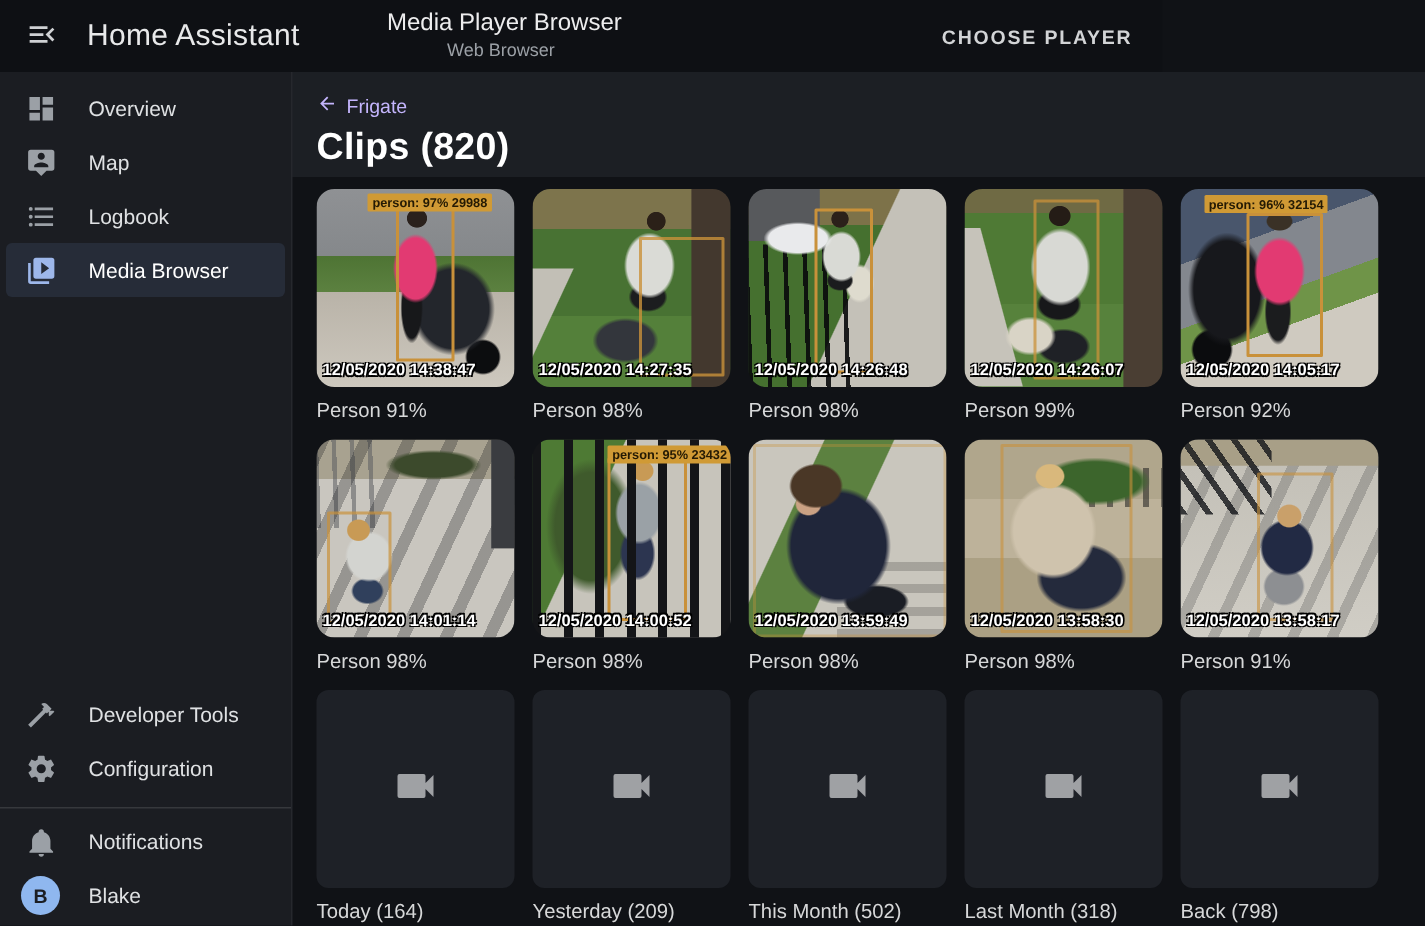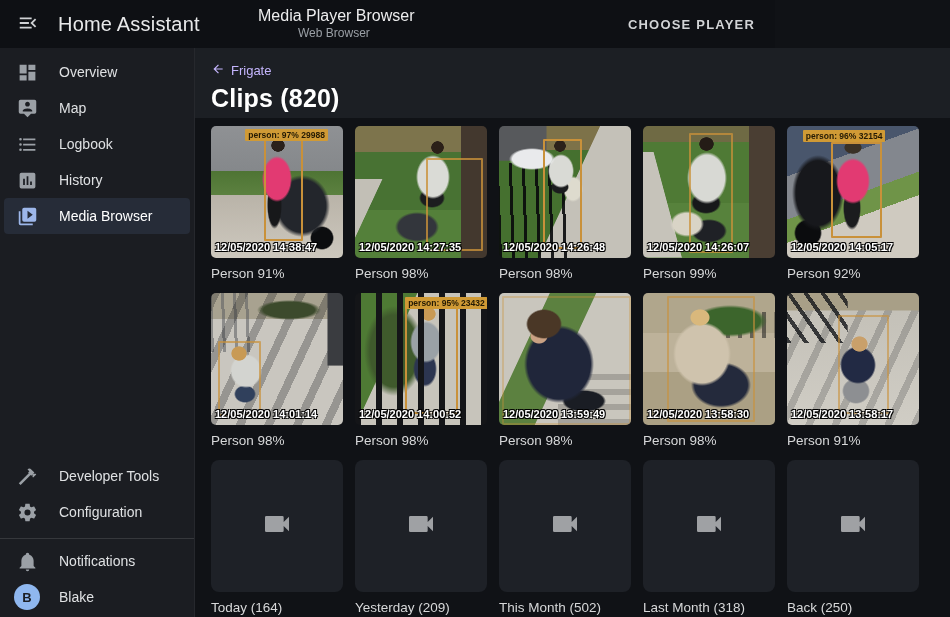--- a/index.html
+++ b/index.html
@@ -37,21 +37,21 @@
   
   .band{position:absolute;left:194px;top:48px;width:756px;height:70px;background:#1c1f24;}
   .crumb{display:flex;align-items:center;gap:6px;color:#c4b5fd;font-size:13px;
     padding:14px 0 0 17px;cursor:pointer;background:none;border:none;font-family:"Liberation Sans",sans-serif;}
   .crumb svg{width:14px;height:14px;}
   .page-title{color:#fff;font-size:25px;font-weight:700;padding:5px 0 0 17px;letter-spacing:.2px;}
   
   .grid{position:absolute;left:211px;top:126px;width:708px;display:grid;
     grid-template-columns:repeat(5,132px);column-gap:12px;row-gap:11px;}
   .card{width:132px;cursor:pointer;}
-  .thumb{position:relative;width:132px;height:132px;border-radius:5px;overflow:hidden;background:#24262b;}
+  .thumb{position:relative;width:132px;height:132px;border-radius:12px;overflow:hidden;background:#24262b;}
   .caption{margin-top:7px;color:#d7d8d9;font-size:13.5px;line-height:17px;}
   .ts{position:absolute;left:4px;bottom:5px;color:#fff;font-size:11px;font-weight:700;
     white-space:nowrap;text-shadow:-1px -1px 0 #000,1px -1px 0 #000,-1px 1px 0 #000,1px 1px 0 #000;}
   .bbox{position:absolute;border:2px solid #c9913a;border-radius:1px;}
   .chip{position:absolute;background:#d09a35;color:#241a04;font-size:8.5px;font-weight:700;
     padding:1px 3px;white-space:nowrap;border-radius:1px;z-index:2;}
   .folder{display:flex;align-items:center;justify-content:center;background:#1e2127;border-radius:8px;}
   .folder svg{width:44px;height:32px;color:#9fa1a4;}
   
   .scene-1{background:
@@ -186,28 +186,20 @@
       <span class="lbl">Map</span>
     </div>
     <div class="item">
       <span class="icn">
           <svg viewBox="0 0 24 24" fill="currentColor">
             <path d="M7,5H21V7H7V5M7,13V11H21V13H7M4,4.5A1.5,1.5 0 0,1 5.5,6A1.5,1.5 0 0,1 4,7.5A1.5,1.5 0 0,1 2.5,6A1.5,1.5 0 0,1 4,4.5M4,10.5A1.5,1.5 0 0,1 5.5,12A1.5,1.5 0 0,1 4,13.5A1.5,1.5 0 0,1 2.5,12A1.5,1.5 0 0,1 4,10.5M7,19V17H21V19H7M4,16.5A1.5,1.5 0 0,1 5.5,18A1.5,1.5 0 0,1 4,19.5A1.5,1.5 0 0,1 2.5,18A1.5,1.5 0 0,1 4,16.5Z"></path>
           </svg>
         </span>
       <span class="lbl">Logbook</span>
     </div>
-    <div class="item">
-      <span class="icn">
-          <svg viewBox="0 0 24 24" fill="currentColor">
-            <path d="M19,3H5A2,2 0 0,0 3,5V19A2,2 0 0,0 5,21H19A2,2 0 0,0 21,19V5A2,2 0 0,0 19,3M9,17H7V10H9V17M13,17H11V7H13V17M17,17H15V13H17V17Z"></path>
-          </svg>
-        </span>
-      <span class="lbl">History</span>
-    </div>
     <div class="item selected">
       <span class="icn">
           <svg viewBox="0 0 24 24" fill="currentColor">
             <path d="M4,6H2V20A2,2 0 0,0 4,22H18V20H4V6M20,2H8A2,2 0 0,0 6,4V16A2,2 0 0,0 8,18H20A2,2 0 0,0 22,16V4A2,2 0 0,0 20,2M12,14.5V5.5L18,10L12,14.5Z"></path>
           </svg>
         </span>
       <span class="lbl">Media Browser</span>
     </div>
   </div>
   <div class="side-footer">
@@ -391,15 +383,15 @@
   </div>
 
   <div class="card">
     <div class="thumb folder">
       <span>
         <svg viewBox="0 0 24 24" fill="currentColor" width="44" height="32">
             <path d="M17,10.5V7A1,1 0 0,0 16,6H4A1,1 0 0,0 3,7V17A1,1 0 0,0 4,18H16A1,1 0 0,0 17,17V13.5L21,17.5V6.5L17,10.5Z"></path>
           </svg>
       </span>
     </div>
-    <div class="caption">Back (250)</div>
+    <div class="caption">Back (798)</div>
   </div>
 </main>
 
 </body></html>

